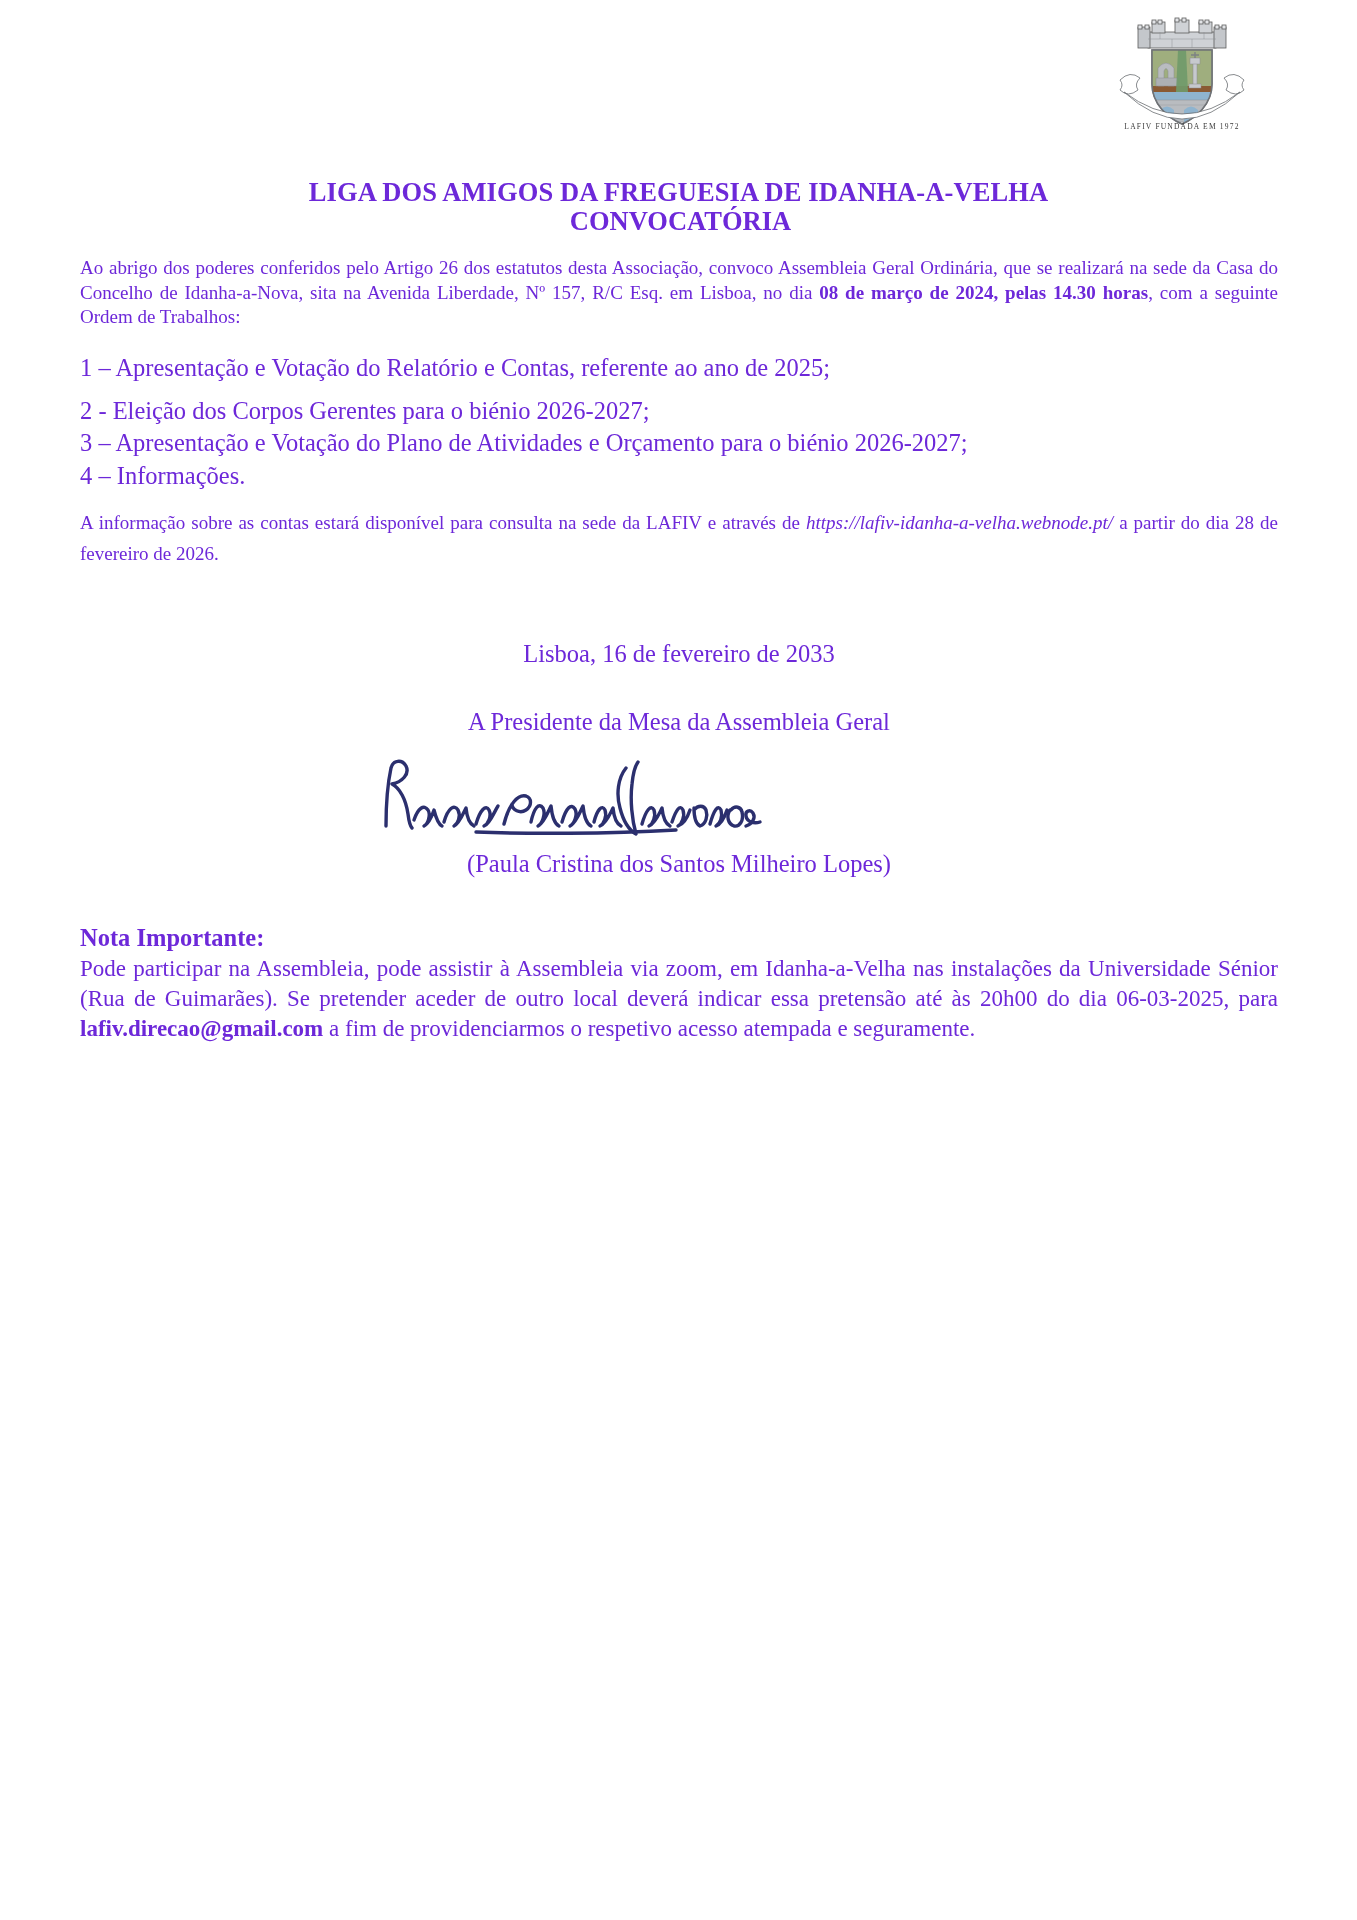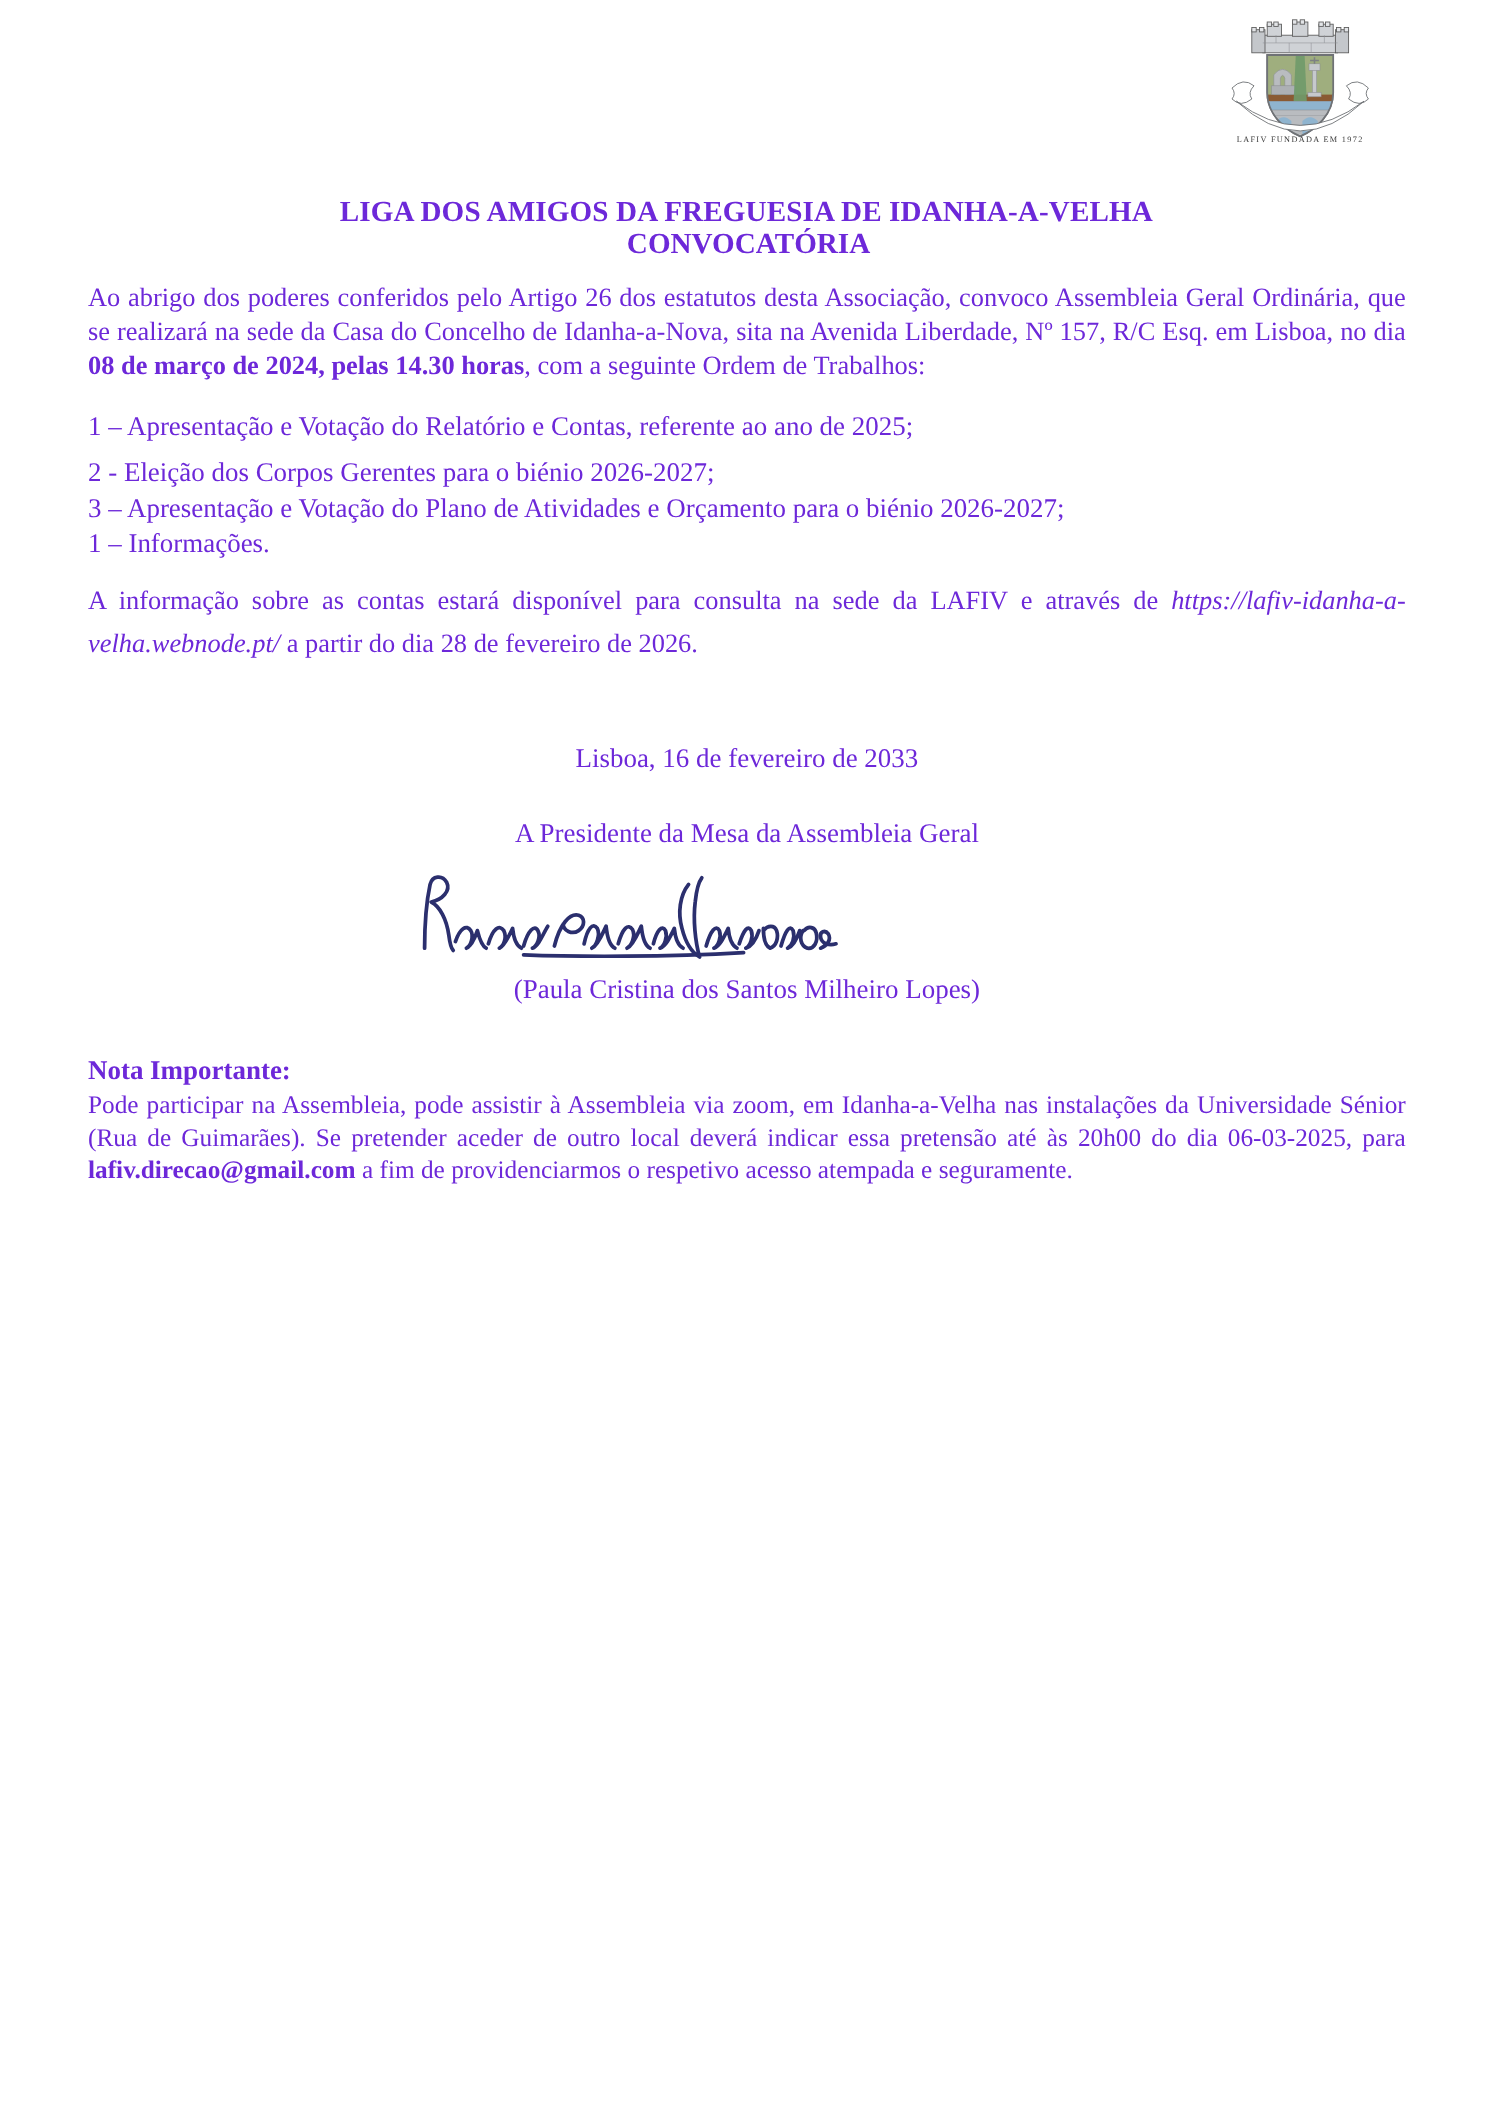--- a/index.html
+++ b/index.html
@@ -53,21 +53,21 @@
 
   
   .body-col {
     position: absolute;
     left: 80px;
     width: 1198px;
     top: 256px;
   }
   p.para {
     margin: 0 0 0 0;
-    font-size: 24px;
+    font-size: 19px;
     line-height: 1.30;
     text-align: justify;
     text-justify: inter-word;
   }
   .para.intro { text-align: justify; }
   .gap-small { height: 16px; }
   .gap-med { height: 22px; }
   .gap-large { height: 44px; }
 
   .agenda { margin: 0; }
@@ -224,21 +224,21 @@
   <div class="body-col">
 
     <p class="para intro"><span>Ao abrigo dos poderes conferidos pelo Artigo 26 dos estatutos desta Associação, convoco Assembleia Geral Ordinária, que se realizará na sede da Casa do Concelho de Idanha-a-Nova, sita na Avenida Liberdade, Nº 157, R/C Esq. em Lisboa, no dia </span><b>08 de março de 2024, pelas 14.30 horas</b><span>, com a seguinte Ordem de Trabalhos:</span></p>
 
     <div class="gap-med"></div>
 
     <div class="agenda">
       <div class="agenda-item first">1 – Apresentação e Votação do Relatório e Contas, referente ao ano de 2025;</div>
       <div class="agenda-item">2 - Eleição dos Corpos Gerentes para o biénio 2026-2027;</div>
       <div class="agenda-item">3 – Apresentação e Votação do Plano de Atividades e Orçamento para o biénio 2026-2027;</div>
-      <div class="agenda-item">1 – Informações.</div>
+      <div class="agenda-item">4 – Informações.</div>
     </div>
 
     <div class="gap-small"></div>
 
     <p class="para loose"><span>A informação sobre as contas estará disponível para consulta na sede da LAFIV e através de </span><i>https://lafiv-idanha-a-velha.webnode.pt/</i><span> a partir do dia 28 de fevereiro de 2026.</span></p>
 
     <div class="gap-large"></div>
 
 
     <div class="date-line">Lisboa, 16 de fevereiro de 2033</div>

